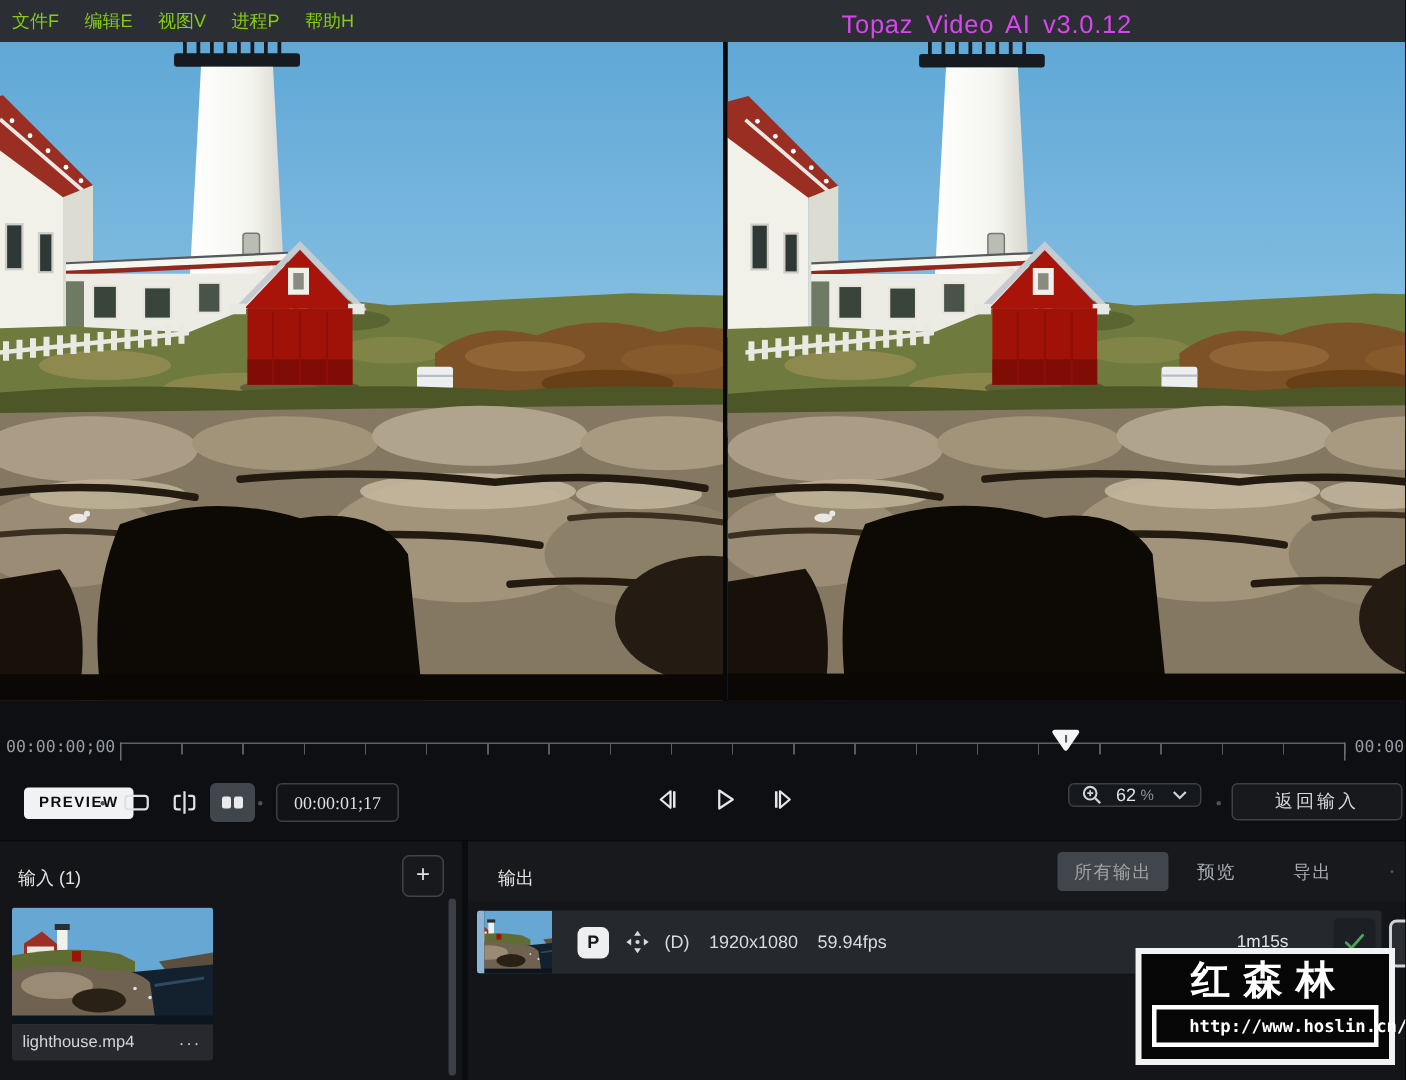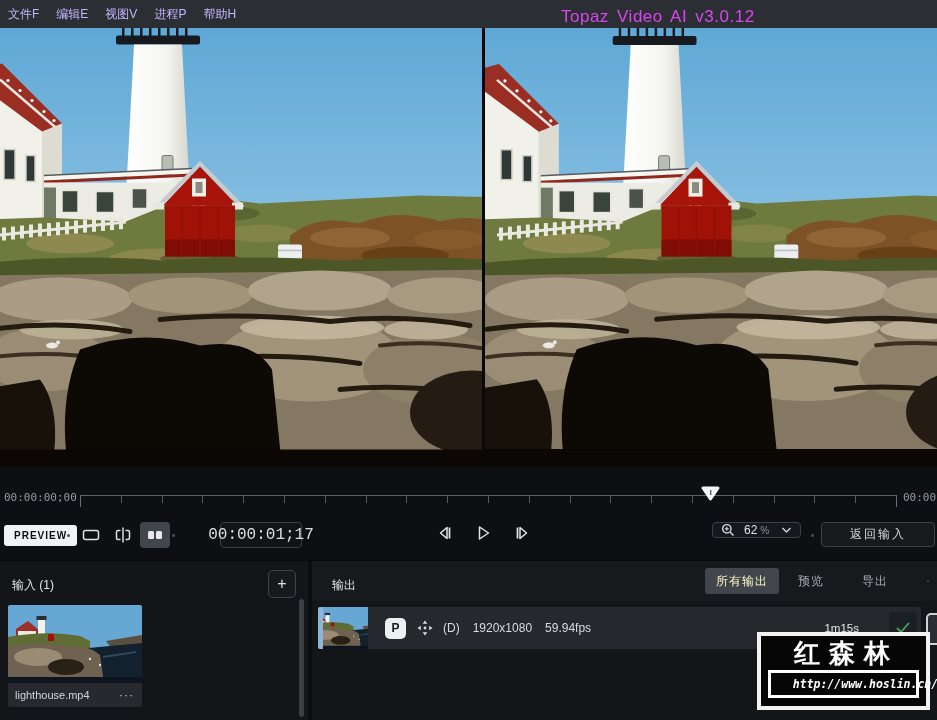--- a/index.html
+++ b/index.html
@@ -2,21 +2,21 @@
 <html><head>
 <meta charset="utf-8">
 <style>
   html,body{margin:0;padding:0;background:#000;}
   .app{position:relative;width:937px;height:720px;background:#0d0f12;overflow:hidden;
        font-family:"Liberation Sans",sans-serif;-webkit-font-smoothing:antialiased;}
 
   
   .menubar{position:absolute;top:0;left:0;right:0;height:28px;background:#2b2f34;}
   .menubar .menus{position:absolute;left:8px;top:0;height:28px;display:flex;align-items:center;gap:17px;}
-  .menu-item{font-size:12px;color:#c4b5fd;cursor:default;}
+  .menu-item{font-size:12px;color:#84cc16;cursor:default;}
   .menubar .title{position:absolute;left:561px;top:7px;font-size:17px;color:#d946ef;letter-spacing:.5px;word-spacing:3px;}
 
   
   .preview{position:absolute;top:28px;left:0;width:937px;height:439px;background:#000;}
   .pane{position:absolute;top:0;height:439px;overflow:hidden;}
   .pane.left{left:0;width:482px;}
   .pane.right{left:485px;width:452px;}
   .pane svg{display:block;width:100%;height:100%;}
   .pane-divider{position:absolute;top:0;left:482px;width:3px;height:439px;background:#070809;}
 
@@ -32,29 +32,29 @@
     background-size:100% 1px,100% 7px;
     background-position:0 0,0 1px;
     background-repeat:no-repeat,no-repeat;}
   .ruler::before,.ruler::after{content:"";position:absolute;top:0;width:1px;height:12px;background:#6a6f76;}
   .ruler::before{left:0;}
   .ruler::after{right:0;}
   .playhead{position:absolute;left:701px;top:0px;width:19px;height:16px;}
 
   
   .transport{position:absolute;top:518px;left:0;right:0;height:36px;}
-  .pill{position:absolute;left:4px;top:7px;background:#f1f2f4;color:#0d0e10;font-size:10px;font-weight:bold;
+  .pill{position:absolute;left:16px;top:7px;background:#f1f2f4;color:#0d0e10;font-size:10px;font-weight:bold;
         letter-spacing:1px;border-radius:3px;padding:5px 10px;cursor:pointer;}
   .dot{position:absolute;top:16px;width:3px;height:3px;border-radius:50%;background:#4b5056;}
   .viewgroup{position:absolute;left:76px;top:4px;display:flex;gap:2px;}
   .viewbtn{width:30px;height:26px;display:flex;align-items:center;justify-content:center;border-radius:4px;cursor:pointer;}
   .viewbtn.active{background:#41464d;}
   .tcfield{position:absolute;left:184px;top:4px;width:80px;height:24px;border:1px solid #3a4046;border-radius:4px;
-           display:flex;align-items:center;justify-content:center;font-family:Liberation Mono, monospace;
-           font-size:16px;color:#dcdfe2;background:#111317;cursor:text;margin-left:36px;}
+           display:flex;align-items:center;justify-content:center;font-family:Liberation Serif, serif;
+           font-size:12px;color:#dcdfe2;background:#111317;cursor:text;}
   .playgroup{position:absolute;left:436px;top:6px;display:flex;gap:22px;align-items:center;}
   .playbtn{cursor:pointer;display:flex;align-items:center;}
   .zoombox{position:absolute;left:712px;top:4px;width:89px;height:16px;border:1px solid #3a4046;border-radius:4px;
            background:#15181c;display:flex;align-items:center;cursor:pointer;padding:0 8px;box-sizing:border-box;}
   .zoombox .zval{font-size:12px;color:#e2e4e6;margin-left:9px;}
   .zoombox .zpct{font-size:10px;color:#8d939a;margin-left:3px;}
   .zoombox .chev{margin-left:auto;}
   .returnbtn{position:absolute;left:821px;top:4px;width:114px;height:25px;border:1px solid #3c4147;border-radius:4px;
              background:#17191d;color:#d6d9dc;font-size:12px;display:flex;align-items:center;justify-content:center;
              letter-spacing:2px;cursor:pointer;box-sizing:border-box;}
@@ -75,21 +75,21 @@
   .panel-divider{position:absolute;left:308px;top:0;bottom:0;width:4px;background:#0a0c0e;}
 
   .output-panel{position:absolute;left:312px;right:0;top:0;bottom:0;background:#131518;}
   .output-head{position:absolute;left:0;right:0;top:0;height:40px;background:#17191d;}
   .output-panel .panel-title{position:absolute;left:20px;top:16px;}
   .tabs{position:absolute;right:30px;top:7px;display:flex;height:26px;}
   .tab{display:flex;align-items:center;justify-content:center;font-size:12px;color:#a9adb3;cursor:pointer;border-radius:3px;letter-spacing:1px;}
   .tab.t0{width:74px;}
   .tab.t1{width:64px;}
   .tab.t2{width:64px;}
-  .tab.active{background:#41464d;color:#fef9c3;text-align:right;}
+  .tab.active{background:#41464d;color:#a3a3a3;text-align:right;}
   .tab-sep{position:absolute;right:8px;top:19px;width:2px;height:2px;border-radius:50%;background:#4b5056;}
 
   .output-row{position:absolute;left:6px;top:46px;width:603px;height:42px;background:#25282d;border-radius:2px;
               display:flex;align-items:center;cursor:pointer;}
   .row-thumb{width:50px;height:42px;display:flex;flex:none;overflow:hidden;border-radius:2px 0 0 2px;}
   .row-thumb .stripe{width:5px;height:42px;background:#8eb4d8;flex:none;}
   .row-thumb svg{display:block;width:45px;height:42px;}
   .pbadge{width:21px;height:21px;background:#edeff1;border-radius:5px;color:#17191c;font-size:12px;font-weight:bold;
           display:flex;align-items:center;justify-content:center;margin-left:17px;flex:none;}
   .enhance{margin-left:11px;flex:none;display:flex;}
@@ -102,21 +102,21 @@
             margin-right:4px;cursor:pointer;flex:none;}
   .edgebtn{position:absolute;left:614px;top:52px;width:22px;height:32px;background:#2a2d31;border:2px solid #cfd2d6;
            border-radius:5px;cursor:pointer;box-sizing:border-box;}
 
   
   .watermark{position:absolute;left:757px;top:632px;width:173px;height:78px;background:#060606;
              border:4px solid #f2f2f2;box-sizing:border-box;z-index:50;}
   .wm-title{color:#ffffff;font-weight:bold;font-size:26px;letter-spacing:9px;text-align:center;line-height:34px;
             padding-left:6px;white-space:nowrap;}
   .wm-urlbox{margin:0 7px;border:3px solid #ffffff;height:22px;display:flex;align-items:center;justify-content:center;}
-  .wm-url{color:#ffffff;font-family:"DejaVu Sans Mono",monospace;font-style:italic;font-weight:bold;font-size:11.5px;white-space:nowrap;padding-left:44px;}
+  .wm-url{color:#ffffff;font-family:"DejaVu Sans Mono",monospace;font-weight:bold;font-size:11.5px;white-space:nowrap;padding-left:44px;}
 </style>
 </head>
 <body>
 
 <svg width="0" height="0" style="position:absolute" aria-hidden="true">
   <defs>
     <linearGradient id="skyg" x1="0" y1="0" x2="0" y2="1">
       <stop offset="0" stop-color="#5fa8d6"></stop>
         <stop offset="1" stop-color="#93c6e6"></stop>
     </linearGradient>

